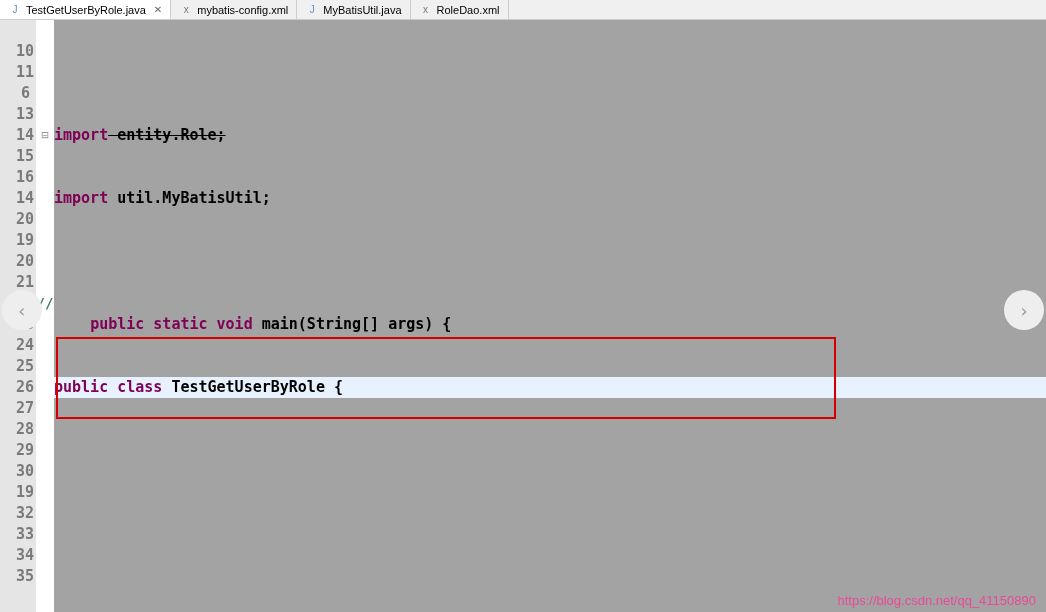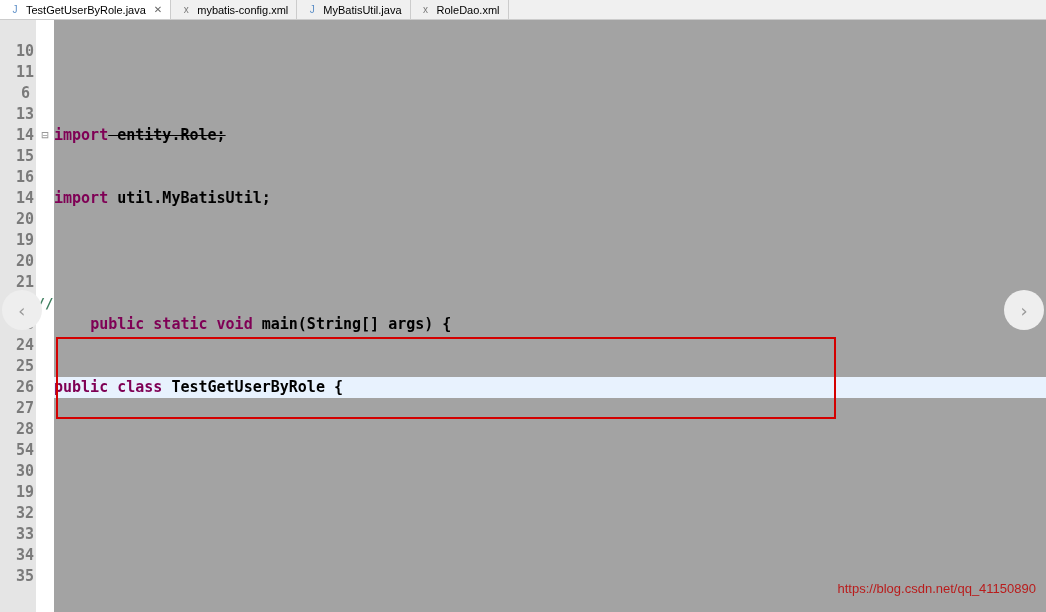--- a/index.html
+++ b/index.html
@@ -117,22 +117,22 @@
     font-size: 18px;
     z-index: 20;
     cursor: pointer;
     top: 290px;
   }
   .nav-arrow.left { left: 2px; }
   .nav-arrow.right { right: 2px; }
   .watermark {
     position: absolute;
     right: 10px;
-    bottom: 16px;
-    color: #b91c1c;
+    bottom: 4px;
+    color: #ec4899;
     font-family: Arial, sans-serif;
     font-size: 13px;
     z-index: 30;
   }
   .strike { text-decoration: line-through; }
 </style>
 </head>
 <body>
 
 <div class="tabs">
@@ -170,21 +170,21 @@
     <div class="line">19</div>
     <div class="line">20</div>
     <div class="line">21</div>
     <div class="line">22</div>
     <div class="line">23</div>
     <div class="line">24</div>
     <div class="line">25</div>
     <div class="line">26</div>
     <div class="line">27</div>
     <div class="line">28</div>
-    <div class="line">54</div>
+    <div class="line">29</div>
     <div class="line">30</div>
     <div class="line">19</div>
     <div class="line">32</div>
     <div class="line">33</div>
     <div class="line">34</div>
     <div class="line">35</div>
   </div>
   <div class="marker-col">
     <div class="line"></div>
       <div class="line"></div>

